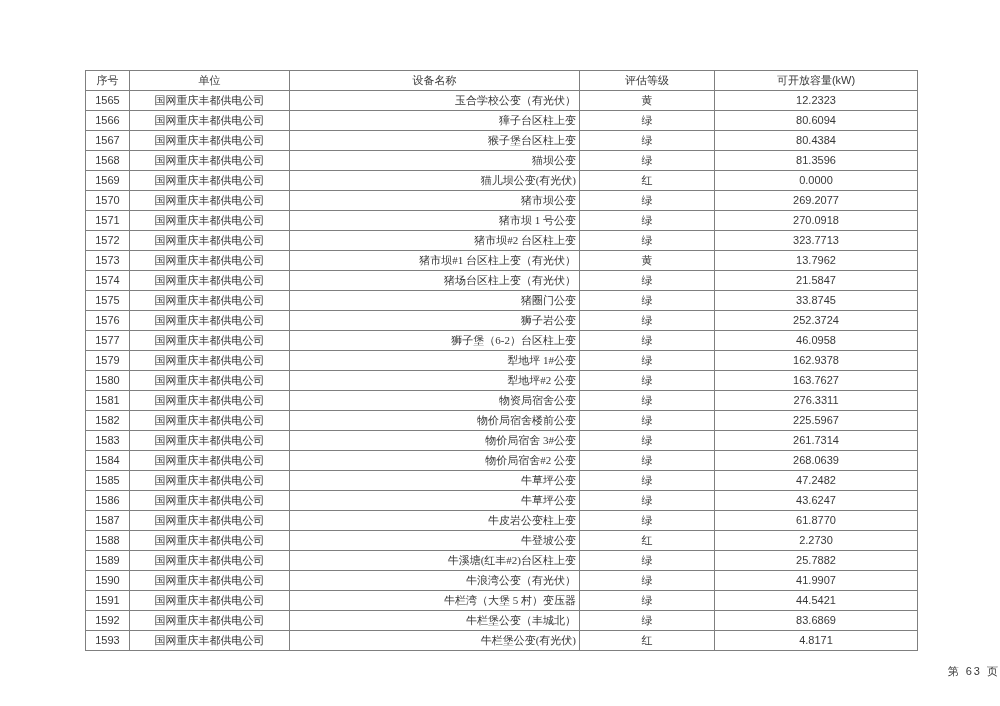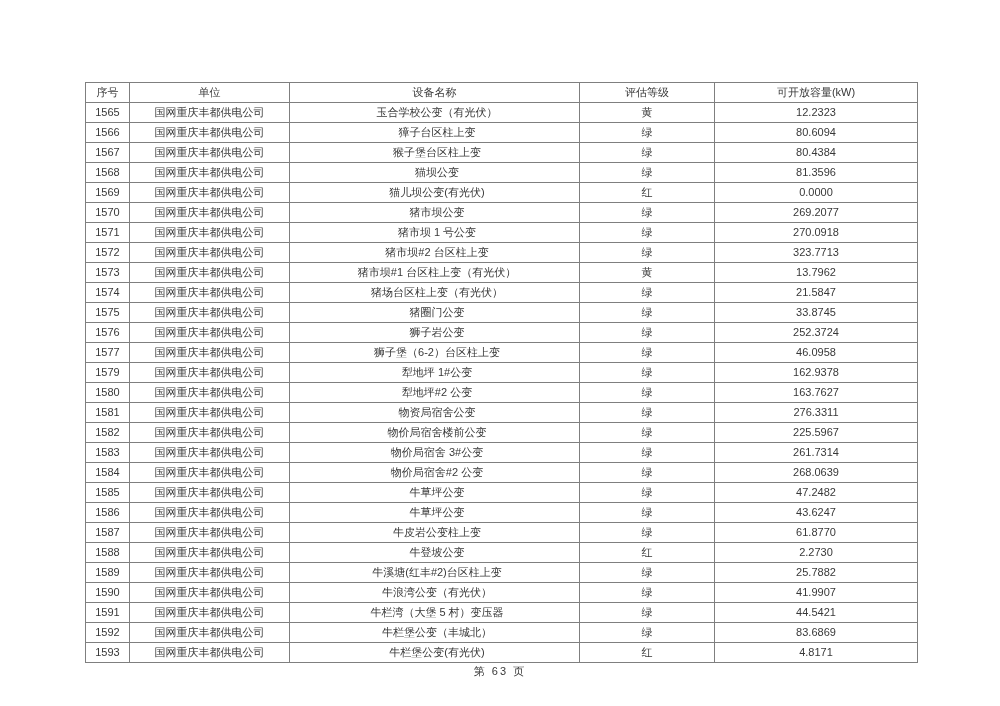--- a/index.html
+++ b/index.html
@@ -15,47 +15,46 @@
     background: #ffffff;
     overflow: hidden;
   }
   table.capacity-table {
     position: absolute;
     left: 85px; top: 70px;
     width: 832px;
     border-collapse: collapse;
     table-layout: fixed;
     border: 1px solid #595959;
-    margin-top: 12px;
   }
   table.capacity-table th,
   table.capacity-table td {
     border: 1px solid #7f7f7f;
     font-size: 11px;
     font-weight: normal;
     color: #383838;
     height: 19px;
     line-height: 19px;
     padding: 0 3px;
     text-align: center;
     white-space: nowrap;
     overflow: hidden;
     vertical-align: middle;
   }
   table.capacity-table col.c0 { width: 44px; }
   table.capacity-table col.c1 { width: 160px; }
   table.capacity-table col.c2 { width: 290px; }
   table.capacity-table col.c3 { width: 135px; }
   table.capacity-table col.c4 { width: 203px; }
-  table.capacity-table td.c2 { text-align: center; padding-left: 8px; }
+  table.capacity-table td.c2 { text-align: right; padding-left: 8px; font-family: Liberation Serif, serif; }
   .page-footer {
     position: absolute;
     left: 0; top: 664px;
     width: 1000px;
-    text-align: center;
+    text-align: right;
     font-size: 11px;
     color: #383838;
     letter-spacing: 2px;
   }
 </style>
 </head>
 <body>
 
 <div class="page">
 

